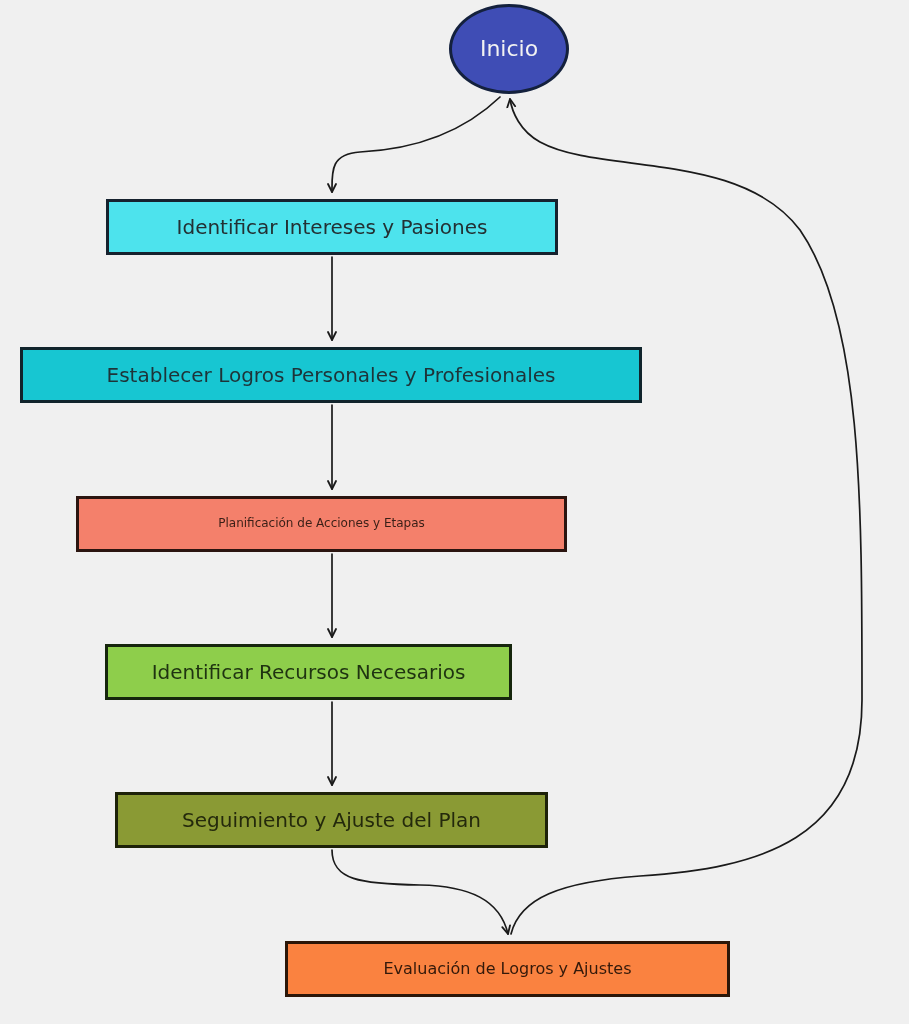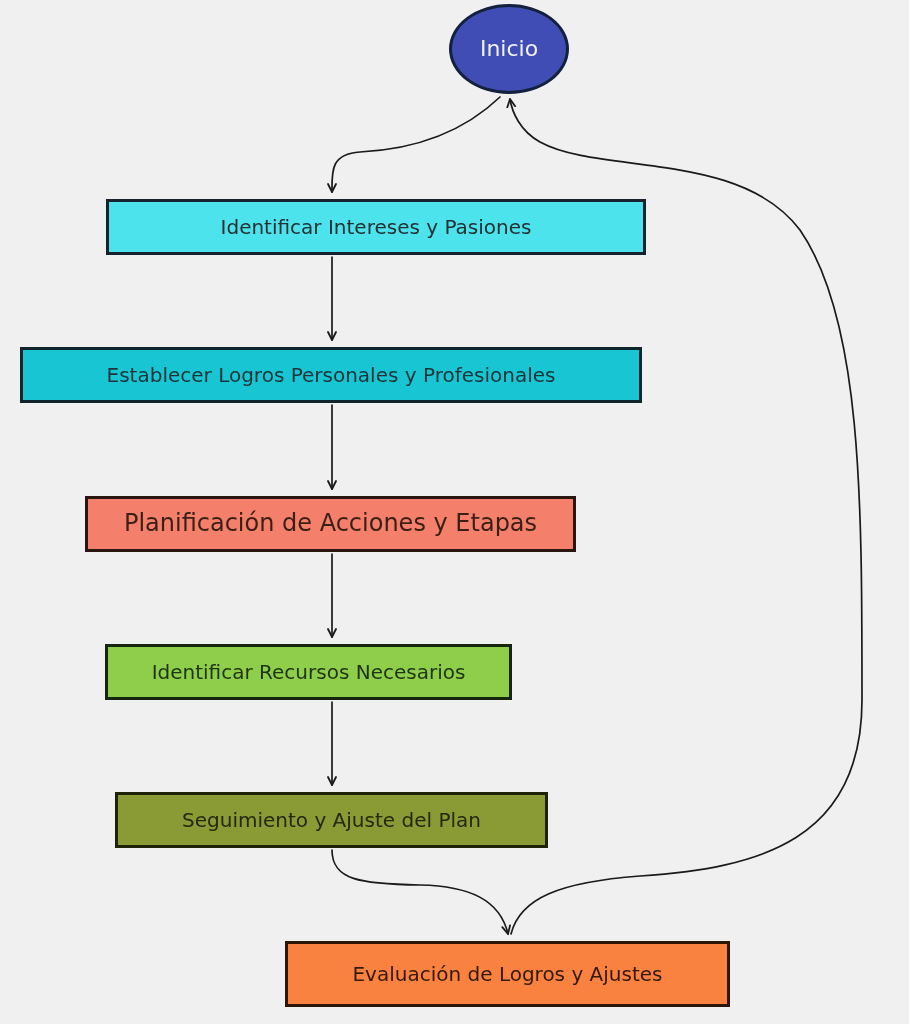--- a/index.html
+++ b/index.html
@@ -70,33 +70,33 @@
         <path d="M 332,702 L 332,785" stroke="#1a1a1a" stroke-width="1.7" fill="none" stroke-linecap="round" marker-end="url(#arrowhead)"></path>
         <path d="M 332,850 C 332,880 360,884 420,885 C 470,886 500,900 508,934" stroke="#1a1a1a" stroke-width="1.7" fill="none" stroke-linecap="round" marker-end="url(#arrowhead)"></path>
         <path d="M 511,934 C 520,898 560,882 640,876 C 760,868 862,840 862,700 C 862,500 862,320 800,230 C 740,150 600,175 540,142 C 520,131 512,112 510,99" stroke="#1a1a1a" stroke-width="1.7" fill="none" stroke-linecap="round" marker-end="url(#arrowhead)"></path>
       </g>
   </svg>
 
   <div id="node-layer">
       <div class="node node-ellipse" style="left: 449px; top: 4px; width: 120px; height: 90px; background: rgb(63, 77, 181); border-color: rgb(20, 33, 61); color: rgb(242, 242, 242); font-size: 22px;">
         <span class="node-label">Inicio</span>
       </div>
-      <div class="node node-rect" style="left: 106px; top: 199px; width: 540px; height: 56px; background: rgb(77, 227, 237); border-color: rgb(22, 34, 46); color: rgb(35, 48, 51); font-size: 20px;">
+      <div class="node node-rect" style="left: 106px; top: 199px; width: 452px; height: 56px; background: rgb(77, 227, 237); border-color: rgb(22, 34, 46); color: rgb(35, 48, 51); font-size: 20px;">
         <span class="node-label">Identificar Intereses y Pasiones</span>
       </div>
       <div class="node node-rect" style="left: 20px; top: 347px; width: 622px; height: 56px; background: rgb(23, 198, 210); border-color: rgb(16, 36, 44); color: rgb(30, 51, 56); font-size: 20px;">
         <span class="node-label">Establecer Logros Personales y Profesionales</span>
       </div>
-      <div class="node node-rect" style="left: 85px; top: 496px; width: 491px; height: 56px; background: rgb(244, 128, 107); border-color: rgb(43, 21, 16); color: rgb(58, 31, 23); font-size: 24px;">
+      <div class="node node-rect" style="left: 76px; top: 496px; width: 491px; height: 56px; background: rgb(244, 128, 107); border-color: rgb(43, 21, 16); color: rgb(58, 31, 23); font-size: 12px;">
         <span class="node-label">Planificación de Acciones y Etapas</span>
       </div>
       <div class="node node-rect" style="left: 105px; top: 644px; width: 407px; height: 56px; background: rgb(142, 206, 75); border-color: rgb(22, 38, 13); color: rgb(31, 51, 17); font-size: 20px;">
         <span class="node-label">Identificar Recursos Necesarios</span>
       </div>
       <div class="node node-rect" style="left: 115px; top: 792px; width: 433px; height: 56px; background: rgb(138, 154, 52); border-color: rgb(29, 34, 9); color: rgb(36, 41, 12); font-size: 20px;">
         <span class="node-label">Seguimiento y Ajuste del Plan</span>
       </div>
-      <div class="node node-rect" style="left: 285px; top: 941px; width: 445px; height: 66px; background: rgb(250, 130, 64); border-color: rgb(43, 22, 8); color: rgb(51, 25, 10); font-size: 20px;">
+      <div class="node node-rect" style="left: 285px; top: 941px; width: 445px; height: 56px; background: rgb(250, 130, 64); border-color: rgb(43, 22, 8); color: rgb(51, 25, 10); font-size: 16px;">
         <span class="node-label">Evaluación de Logros y Ajustes</span>
       </div>
     </div>
 
 </div>
 
 </body></html>

